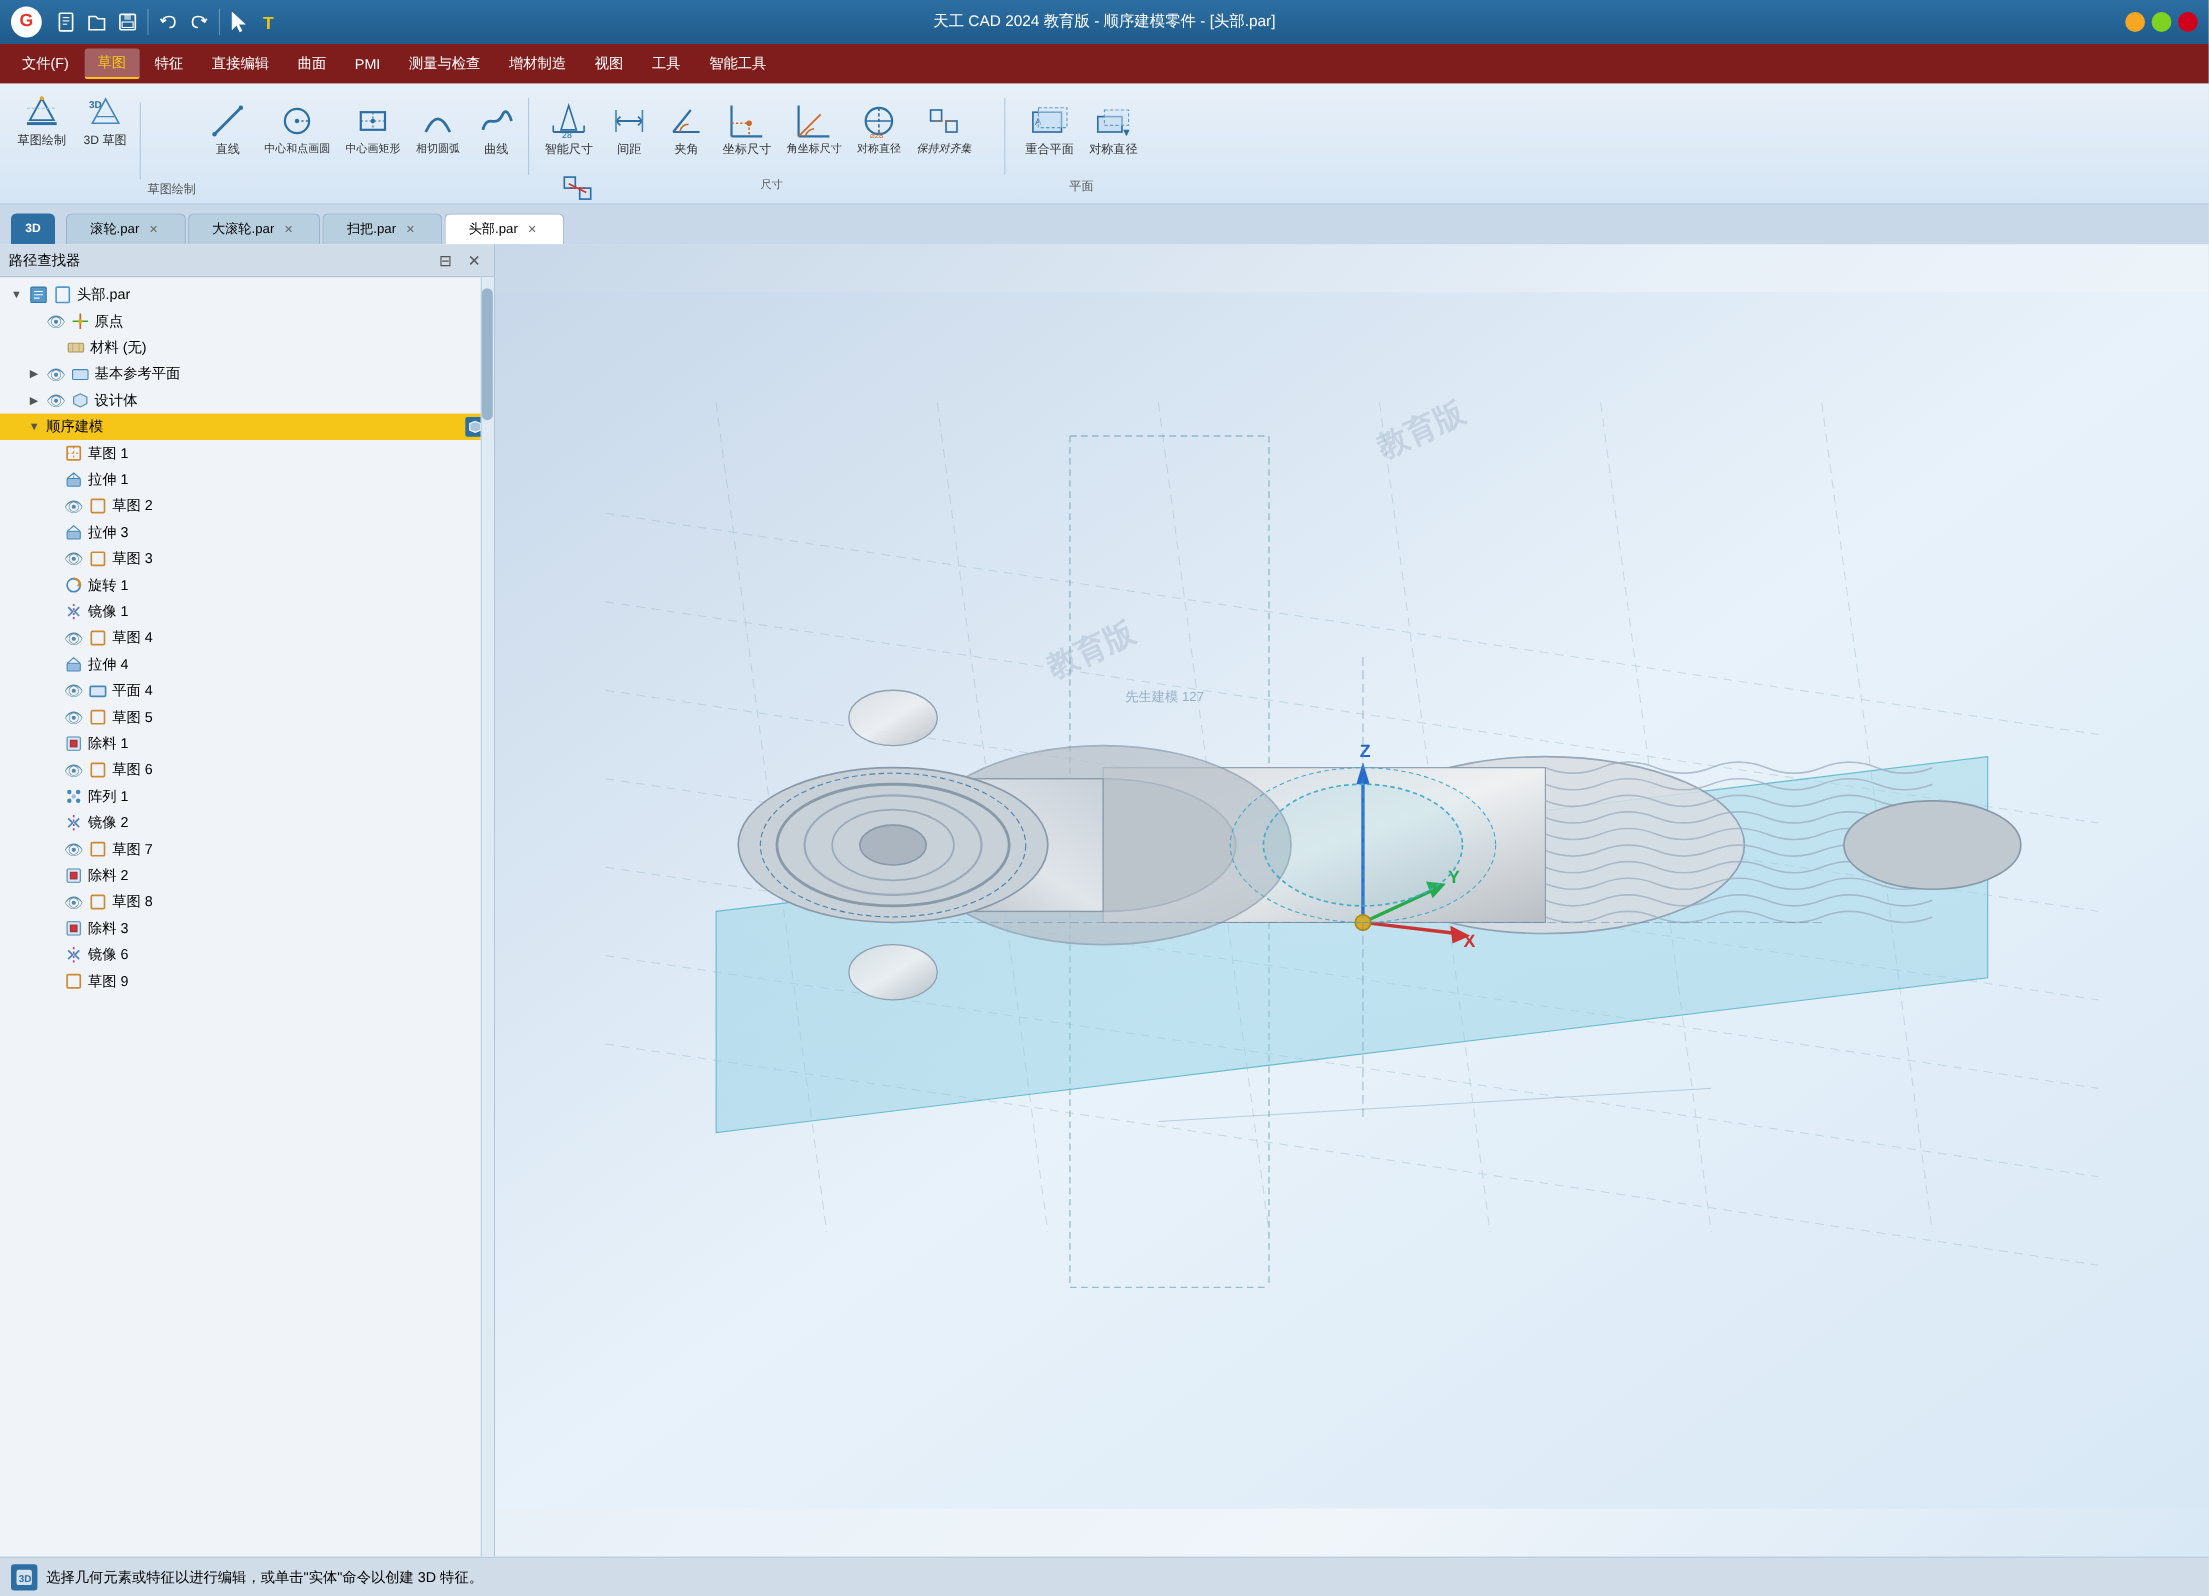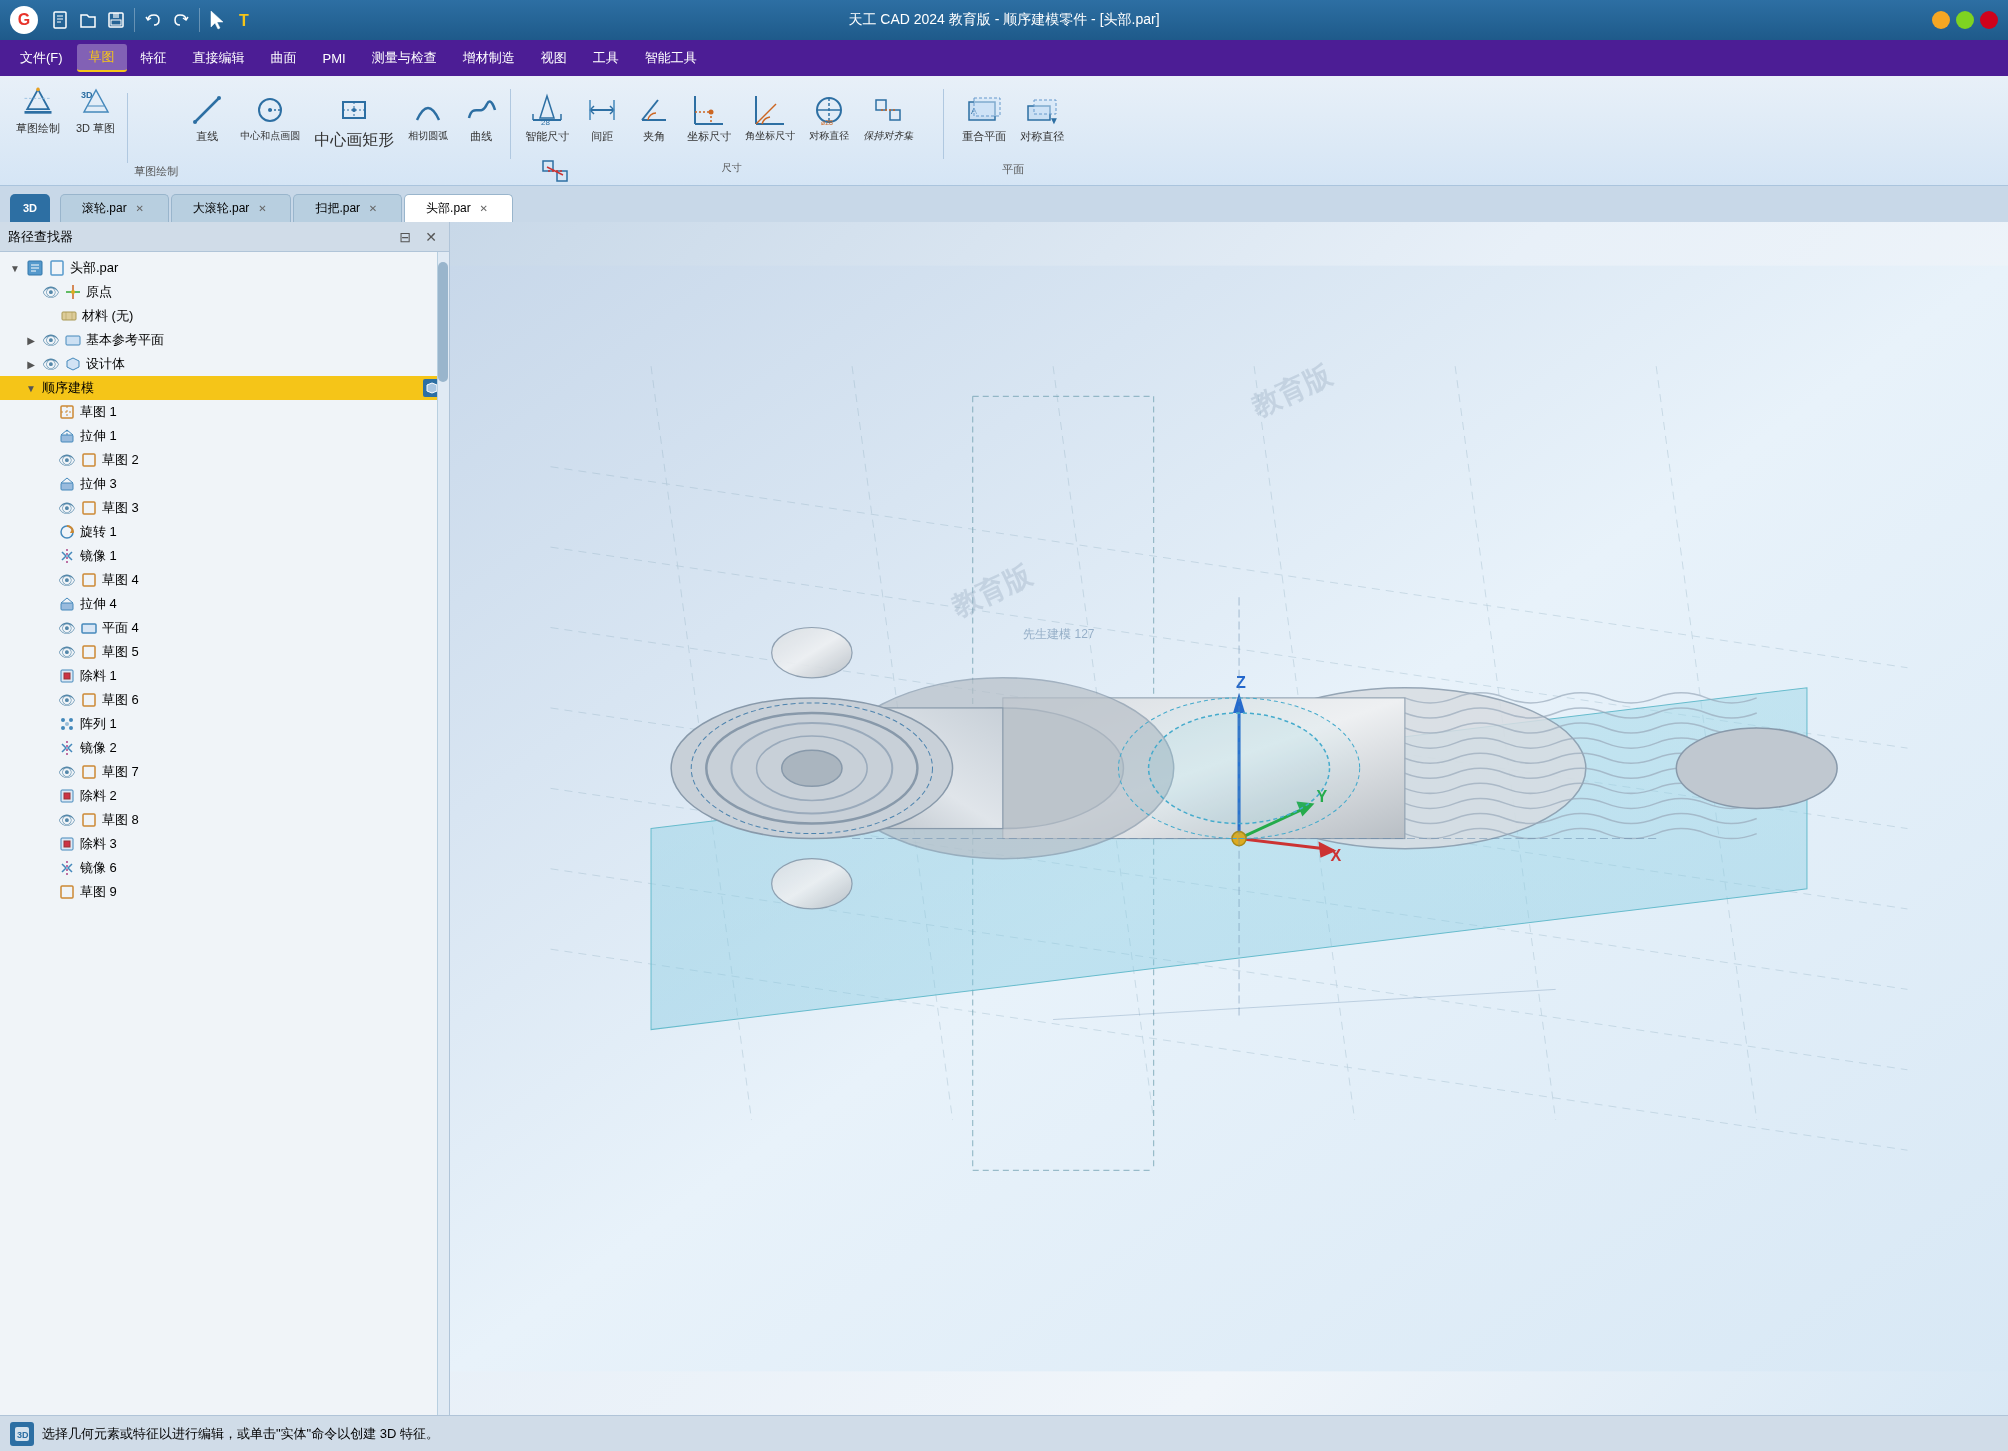--- a/index.html
+++ b/index.html
@@ -12,21 +12,21 @@
     }
     #titlebar .logo { width: 28px; height: 28px; background: #fff; border-radius: 50%; display: flex; align-items: center; justify-content: center; margin-right: 8px; }
     #titlebar .logo span { color: #e8332a; font-weight: bold; font-size: 16px; }
     #titlebar .win-controls { display: flex; gap: 6px; margin-left: auto; }
     #titlebar .win-btn { width: 18px; height: 18px; border-radius: 50%; border: none; cursor: pointer; }
     #titlebar .title-text { position: absolute; left: 50%; transform: translateX(-50%); font-size: 14px; color: white; }
     .toolbar-sep { width: 1px; height: 24px; background: rgba(255,255,255,0.3); margin: 0 4px; }
 
     
     #menubar {
-      width: 100%; height: 36px; background: #4c1d95;
+      width: 100%; height: 36px; background: #7f1d1d;
       display: flex; align-items: center; padding: 0 8px; color: white; gap: 2px;
     }
     .menu-item { padding: 4px 12px; cursor: pointer; border-radius: 3px; font-size: 13px; color: white; }
     .menu-item.active { background: rgba(255,255,255,0.3); border-bottom: 2px solid #f5c518; color: #f5c518; }
 
     
     #ribbon {
       width: 100%; height: 110px; background: linear-gradient(to bottom, #e8f0f8, #d5e5f5);
       border-bottom: 1px solid #aac4dd; display: flex; align-items: stretch; padding: 4px 8px;
     }
@@ -237,21 +237,21 @@
       </div>
       <div class="ribbon-btn">
         <div class="ribbon-btn-icon">
           <svg width="32" height="32" viewBox="0 0 32 32">
               <rect x="5" y="8" width="22" height="16" fill="none" stroke="#2d6fa3" stroke-width="2"></rect>
               <circle cx="16" cy="16" r="2" fill="#2d6fa3"></circle>
               <line x1="5" y1="16" x2="27" y2="16" stroke="#2d6fa3" stroke-width="1" stroke-dasharray="2,2"></line>
               <line x1="16" y1="8" x2="16" y2="24" stroke="#2d6fa3" stroke-width="1" stroke-dasharray="2,2"></line>
             </svg>
         </div>
-        <div class="ribbon-btn-label" style="font-size:16px;">中心画矩形</div>
+        <div class="ribbon-btn-label" style="font-size:10px;">中心画矩形</div>
       </div>
       <div class="ribbon-btn">
         <div class="ribbon-btn-icon">
           <svg width="32" height="32" viewBox="0 0 32 32">
               <path d="M5 26 Q16 2 27 26" fill="none" stroke="#2d6fa3" stroke-width="2.5"></path>
             </svg>
         </div>
         <div class="ribbon-btn-label" style="font-size:10px;">相切圆弧</div>
       </div>
       <div class="ribbon-btn">

